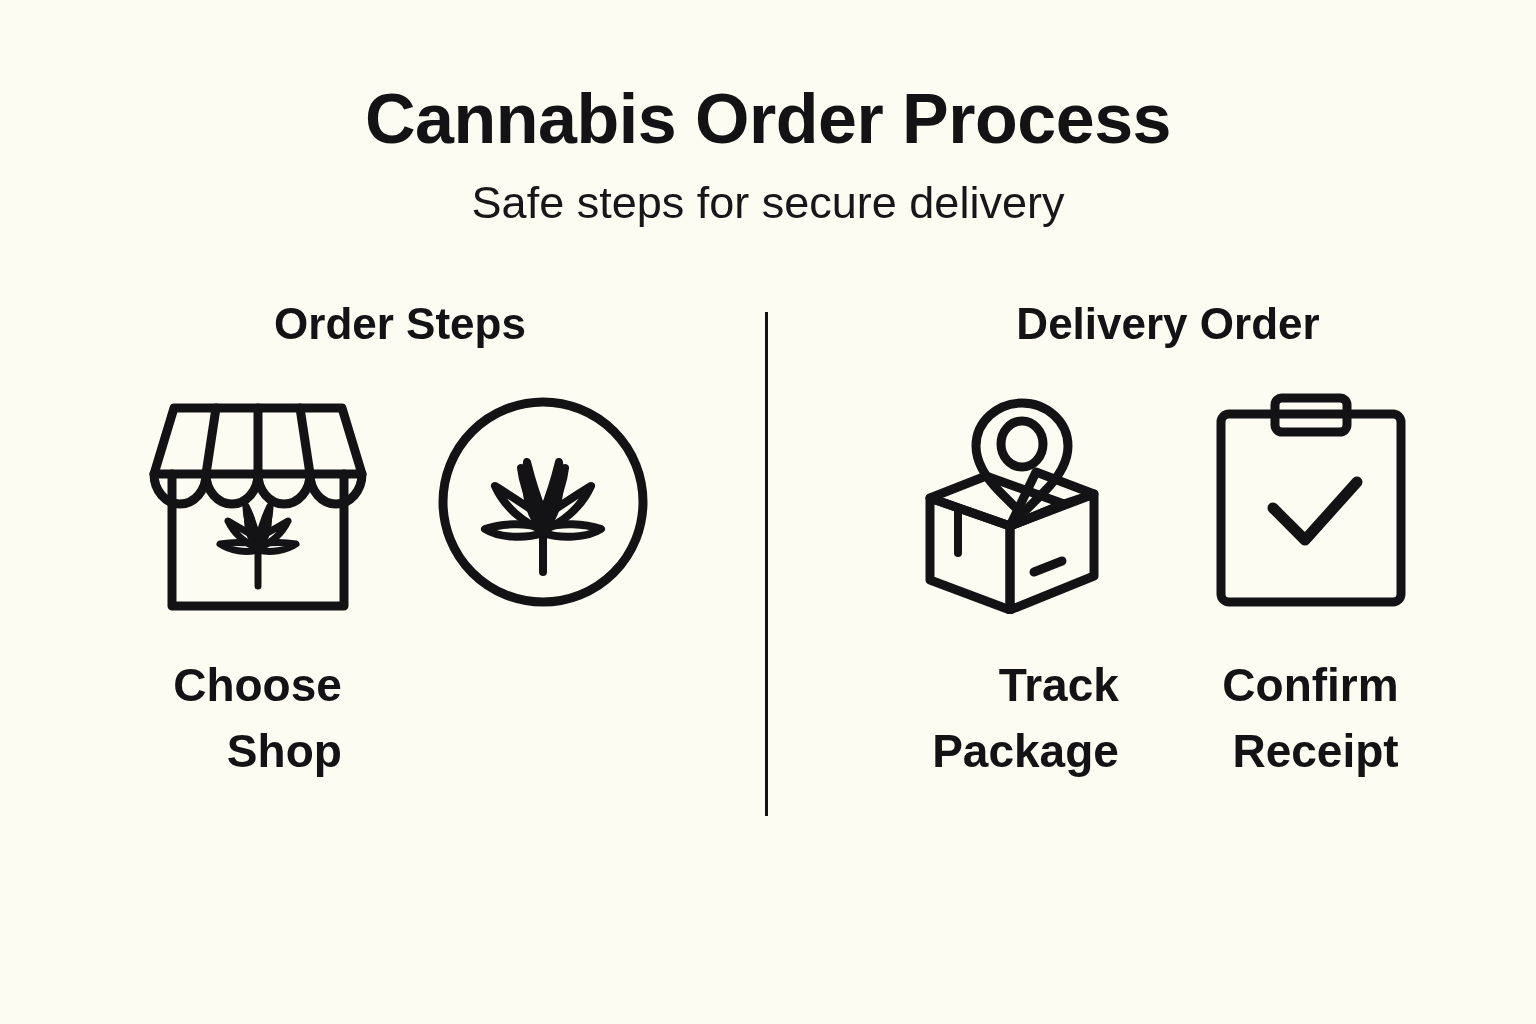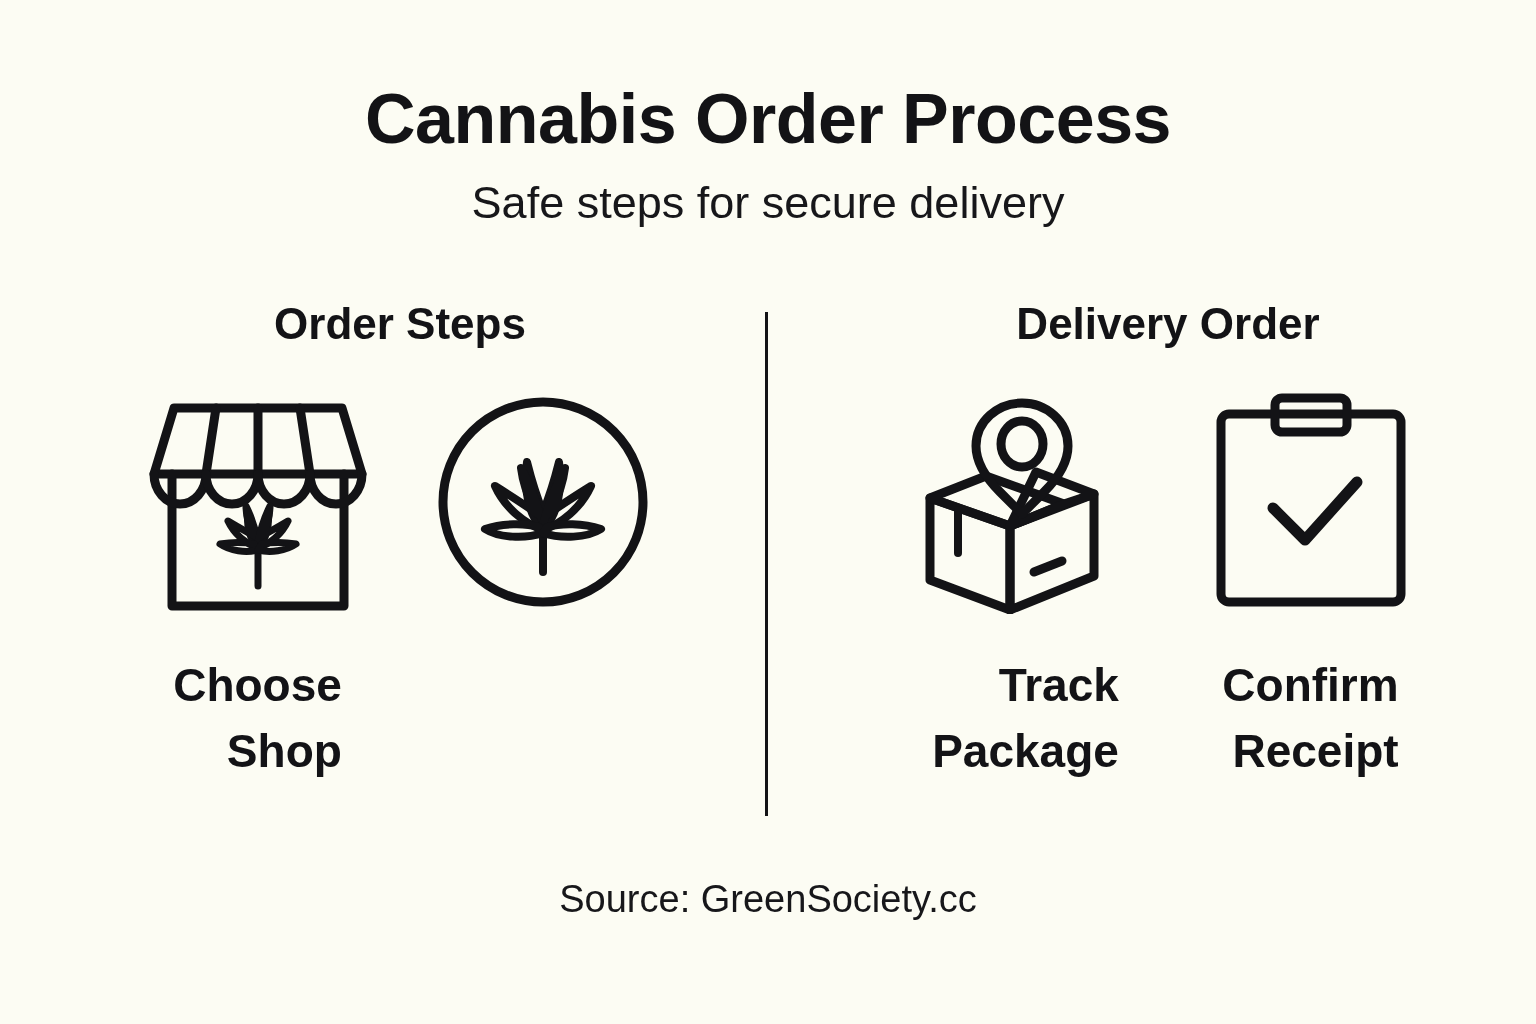--- a/index.html
+++ b/index.html
@@ -254,17 +254,14 @@
           </span>
           <div class="step-label">Confirm
 Receipt</div>
         </div>
 
       </div>
     </div>
 
   </div>
 
-  <div class="footer">
-    <div class="source">Source: GreenSociety.cc</div>
-  </div>
 
 </div>
 
 </body></html>

